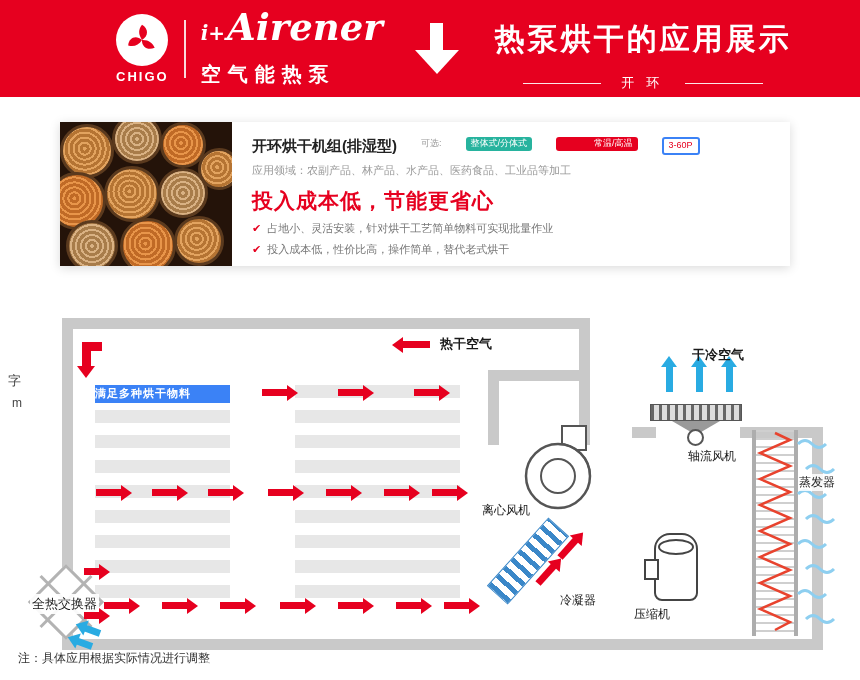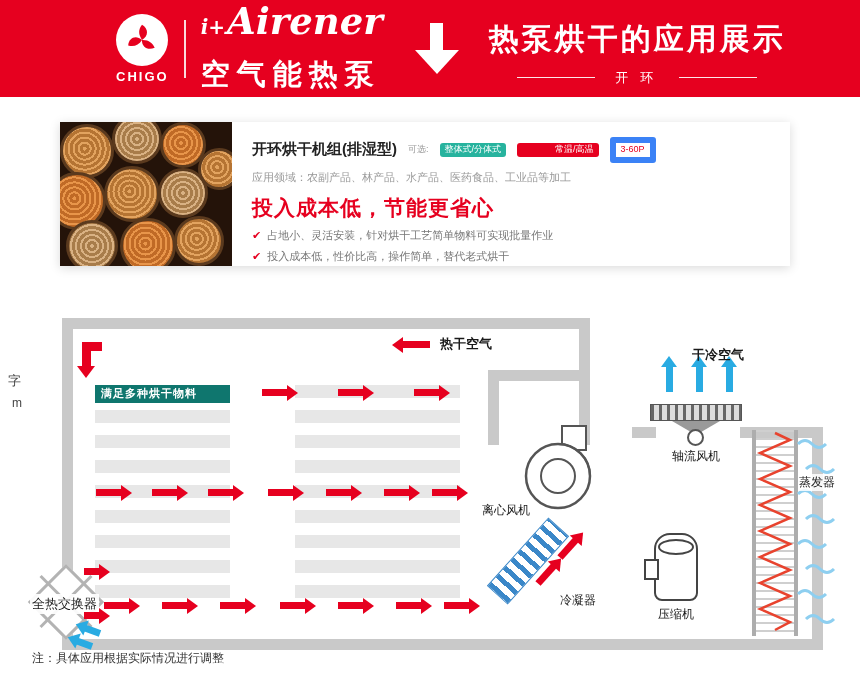--- a/index.html
+++ b/index.html
@@ -11,57 +11,57 @@
   .hdr{position:absolute;left:0;top:0;width:860px;height:97px;background:#e6001f;
        display:flex;align-items:center;box-sizing:border-box;padding-left:116px;color:#fff;}
   .logo-wrap{}
   .logo-circle{width:52px;height:52px;border-radius:50%;background:#fff;margin:0 auto;
        display:flex;align-items:center;justify-content:center;}
   .logo-chigo{font-size:13px;font-weight:bold;letter-spacing:2px;margin-top:3px;}
   .hdr-divider{width:2px;height:58px;background:rgba(255,255,255,.85);margin:0 15px;}
   .brand-top{font-family:"DejaVu Serif",serif;font-style:italic;font-weight:bold;
        font-size:37px;line-height:1;display:flex;align-items:baseline;}
   .brand-i{font-size:20px;margin-right:2px;font-family:"DejaVu Serif",serif;}
-  .brand-sub{font-size:29px;font-weight:bold;letter-spacing:7px;margin-top:15px;}
+  .brand-sub{font-size:20px;font-weight:bold;letter-spacing:7px;margin-top:15px;}
   .down-arrow{margin-left:30px;position:relative;width:48px;height:56px;}
   .down-arrow .bar{position:absolute;left:17px;top:2px;width:13px;height:27px;background:#fff;}
   .down-arrow .head{position:absolute;left:2px;top:29px;width:0;height:0;
        border-left:22px solid transparent;border-right:22px solid transparent;border-top:24px solid #fff;}
   .title-wrap{margin-left:20px;}
-  .main-title{font-size:30px;font-weight:bold;letter-spacing:3px;margin:8px;}
+  .main-title{font-size:30px;font-weight:bold;letter-spacing:3px;margin:14px;}
   .title-sub{display:flex;align-items:center;justify-content:center;gap:14px;margin-top:9px;}
   .title-sub .line{width:78px;height:1px;background:rgba(255,255,255,.9);}
   .title-sub .txt{font-size:13px;letter-spacing:12px;text-indent:6px;}
 
   
   .card{position:absolute;left:60px;top:122px;width:730px;height:144px;background:#fff;
         box-shadow:0 2px 10px rgba(0,0,0,.15);display:flex;}
   .wood{width:172px;height:144px;position:relative;background:#241309;overflow:hidden;flex:0 0 172px;}
   .log{position:absolute;border-radius:50%;border:3px solid #5b3a1e;box-sizing:border-box;}
   .log.a{background:repeating-radial-gradient(circle at 45% 45%, #e2a35f 0 2px, #b57433 2px 5px);}
   .log.b{background:repeating-radial-gradient(circle at 50% 50%, #d9b183 0 2px, #a87c4a 2px 5px);}
   .log.c{background:repeating-radial-gradient(circle at 45% 45%, #e8954a 0 2px, #c06a26 2px 5px);}
   .card-info{flex:1;padding:15px 18px 10px 20px;}
-  .row1{display:flex;align-items:center;gap:11px;}
+  .row1{display:flex;align-items:flex-start;gap:24px;}
   .card-title{font-size:15px;font-weight:bold;color:#222;}
   .opts-label{font-size:9px;color:#999;}
   .pill{font-size:9px;padding:2px 5px;border-radius:3px;line-height:1.1;white-space:nowrap;}
   .pill.teal{background:#27b39e;color:#fff;}
   .pill.red{background:#e6001f;color:#fff;padding-left:38px;}
-  .pill.outline{border:6px solid #3b82f6;color:#e6001f;}
+  .pill.outline{border:2px solid #3b82f6;color:#e6001f;}
   .app-line{font-size:11px;color:#999;margin-top:7px;}
   .headline{font-size:21px;font-weight:bold;color:#e6001f;margin-top:9px;letter-spacing:1px;}
   .bullet{font-size:11px;color:#777;margin-top:6px;display:flex;align-items:center;}
   .bullet .chk{color:#e6001f;font-size:11px;margin-right:6px;}
 
   
   .duct{position:absolute;background:#c9c9c9;z-index:1;}
   .shelf{position:absolute;height:13px;background:#e7e7e7;z-index:2;}
-  .shelf-label{height:18px;background:#0f766e;color:#fff;font-size:11px;font-weight:bold;
-       line-height:16px;padding-left:6px;letter-spacing:1px;box-sizing:border-box;}
+  .shelf-label{height:18px;background:#3b82f6;color:#fff;font-size:11px;font-weight:bold;
+       line-height:16px;letter-spacing:1px;box-sizing:border-box;}
   .ar{position:absolute;height:7px;width:26px;background:#e6001f;z-index:4;transform-origin:0 50%;}
   .ar::after{content:"";position:absolute;right:-10px;top:-4.5px;width:0;height:0;
        border-left:11px solid #e6001f;border-top:8px solid transparent;border-bottom:8px solid transparent;}
   .ar.blue{background:#29abe2;}
   .ar.blue::after{border-left-color:#29abe2;}
   .ar-l{position:absolute;height:7px;width:28px;background:#e6001f;z-index:4;}
   .ar-l::before{content:"";position:absolute;left:-10px;top:-4.5px;width:0;height:0;
        border-right:11px solid #e6001f;border-top:8px solid transparent;border-bottom:8px solid transparent;}
   .ab{position:absolute;width:7px;background:#29abe2;z-index:4;}
   .ab::after{content:"";position:absolute;top:-10px;left:-5px;width:0;height:0;
@@ -85,21 +85,21 @@
        border:2px solid #444;background:#fff;}
   .evap-fins{position:absolute;left:752px;top:430px;width:46px;height:206px;z-index:3;
        border-left:4px solid #adadad;border-right:4px solid #adadad;box-sizing:border-box;
        background:repeating-linear-gradient(to bottom,#cfcfcf 0 2px,transparent 2px 8px);}
   .louver{position:absolute;left:650px;top:404px;width:92px;height:17px;z-index:3;border:1px solid #555;
        box-sizing:border-box;background:repeating-linear-gradient(90deg,#666 0 3px,#ddd 3px 8px);}
   .funnel{position:absolute;left:672px;top:421px;width:0;height:0;z-index:3;
        border-left:24px solid transparent;border-right:24px solid transparent;border-top:14px solid #9a9a9a;}
   .fanhub{position:absolute;left:687px;top:429px;width:17px;height:17px;border-radius:50%;
        border:2px solid #555;background:#fff;z-index:3;box-sizing:border-box;}
-  .note{position:absolute;left:32px;top:650px;font-size:12px;color:#333;z-index:6;}
+  .note{position:absolute;left:18px;top:650px;font-size:12px;color:#333;z-index:6;}
   .clip{position:absolute;color:#444;z-index:6;}
 </style>
 </head>
 <body>
 
 <div id="app">
 
   <div class="hdr">
     <div class="logo-wrap">
       <div class="logo-circle">
@@ -244,21 +244,21 @@
     <path d="M40 20 A32 32 0 0 1 72 52" fill="none" stroke="#555" stroke-width="2"></path>
   </svg>
   <div class="dlbl" style="left:482px;top:502px">离心风机</div>
 
   <div class="condenser"></div>
   <div class="dlbl" style="left:560px;top:592px">冷凝器</div>
   <div class="ar" style="left:538px;top:580px;width:24px;transform:rotate(-48deg)"></div>
   <div class="ar" style="left:560px;top:554px;width:24px;transform:rotate(-48deg)"></div>
 
   <div class="compressor"></div>
-  <div class="dlbl" style="left:658px;top:606px">压缩机</div>
+  <div class="dlbl" style="left:634px;top:606px">压缩机</div>
 
   <div class="evap-fins"></div>
   <svg class="abs" style="left:752px;top:430px;z-index:4" width="46" height="206" viewBox="0 0 46 206">
     <polyline points="23,3 38,10 8,23 38,36 8,49 38,62 8,75 38,88 8,101 38,114 8,127 38,140 8,153 38,166 8,179 38,192 23,200" fill="none" stroke="#e8432e" stroke-width="2.5"></polyline>
   </svg>
   <div class="dlbl" style="left:798px;top:474px;background:rgba(255,255,255,.85);padding:0 1px;z-index:7">蒸发器</div>
   <svg class="abs" style="left:794px;top:436px;z-index:5" width="50" height="200" viewBox="0 0 50 200">
     <g fill="none" stroke="#8ecff0" stroke-width="3">
       <path d="M4 8 Q 11 1 18 8 T 32 8"></path>
       <path d="M12 33 Q 19 26 26 33 T 40 33"></path>
@@ -267,21 +267,21 @@
       <path d="M4 108 Q 11 101 18 108 T 32 108"></path>
       <path d="M12 133 Q 19 126 26 133 T 40 133"></path>
       <path d="M4 158 Q 11 151 18 158 T 32 158"></path>
       <path d="M12 183 Q 19 176 26 183 T 40 183"></path>
     </g>
   </svg>
 
   <div class="louver"></div>
   <div class="funnel"></div>
   <div class="fanhub"></div>
-  <div class="dlbl" style="left:672px;top:448px">轴流风机</div>
+  <div class="dlbl" style="left:688px;top:448px">轴流风机</div>
   <div class="ab" style="left:666px;top:366px;height:26px"></div>
   <div class="ab" style="left:696px;top:366px;height:26px"></div>
   <div class="ab" style="left:726px;top:366px;height:26px"></div>
   <div class="dlbl" style="left:692px;top:346px;font-size:13px;font-weight:bold">干冷空气</div>
 
   <div class="clip" style="left:8px;top:372px;font-size:13px">字</div>
   <div class="clip" style="left:12px;top:396px;font-size:12px">m</div>
 
   <div class="note">注：具体应用根据实际情况进行调整</div>
 

